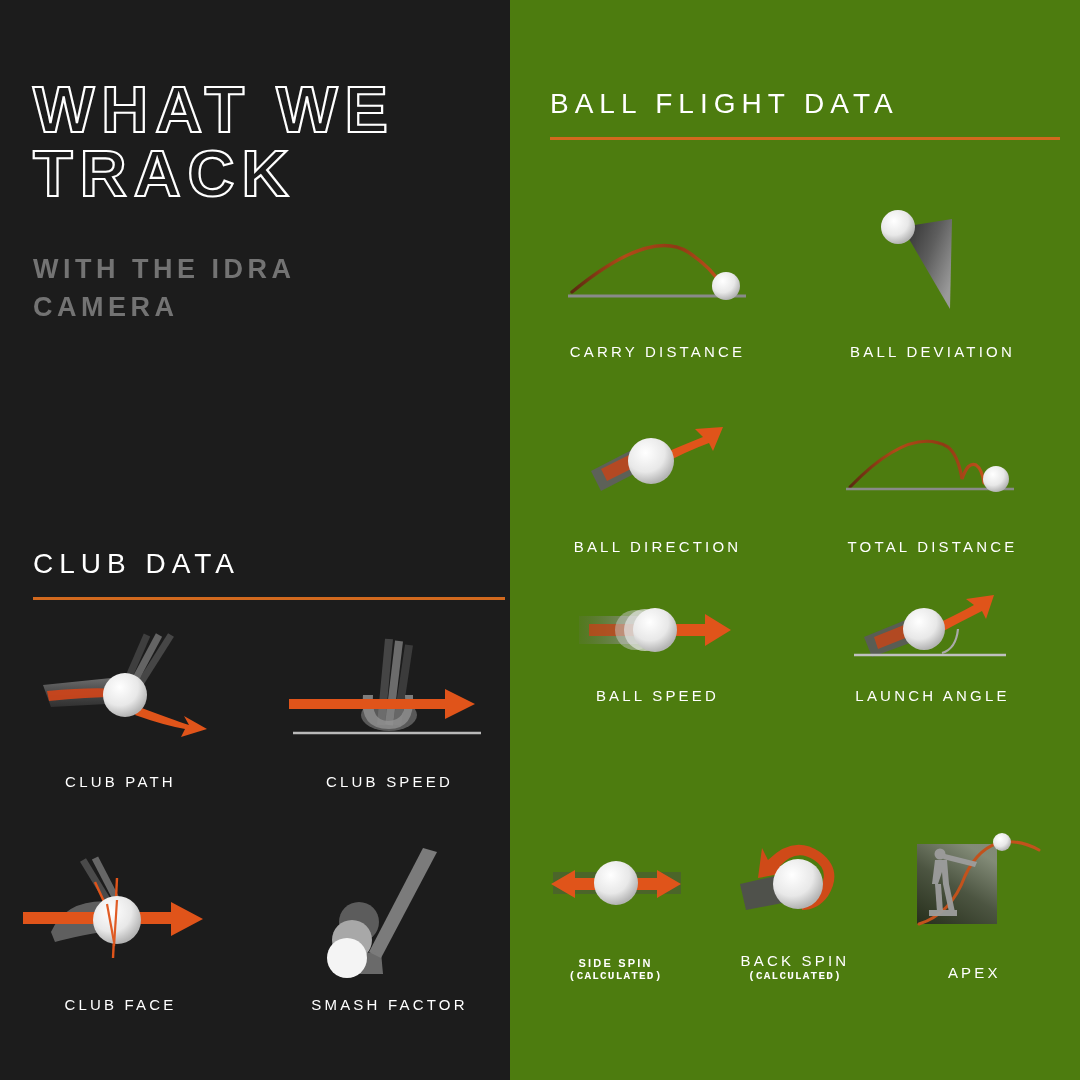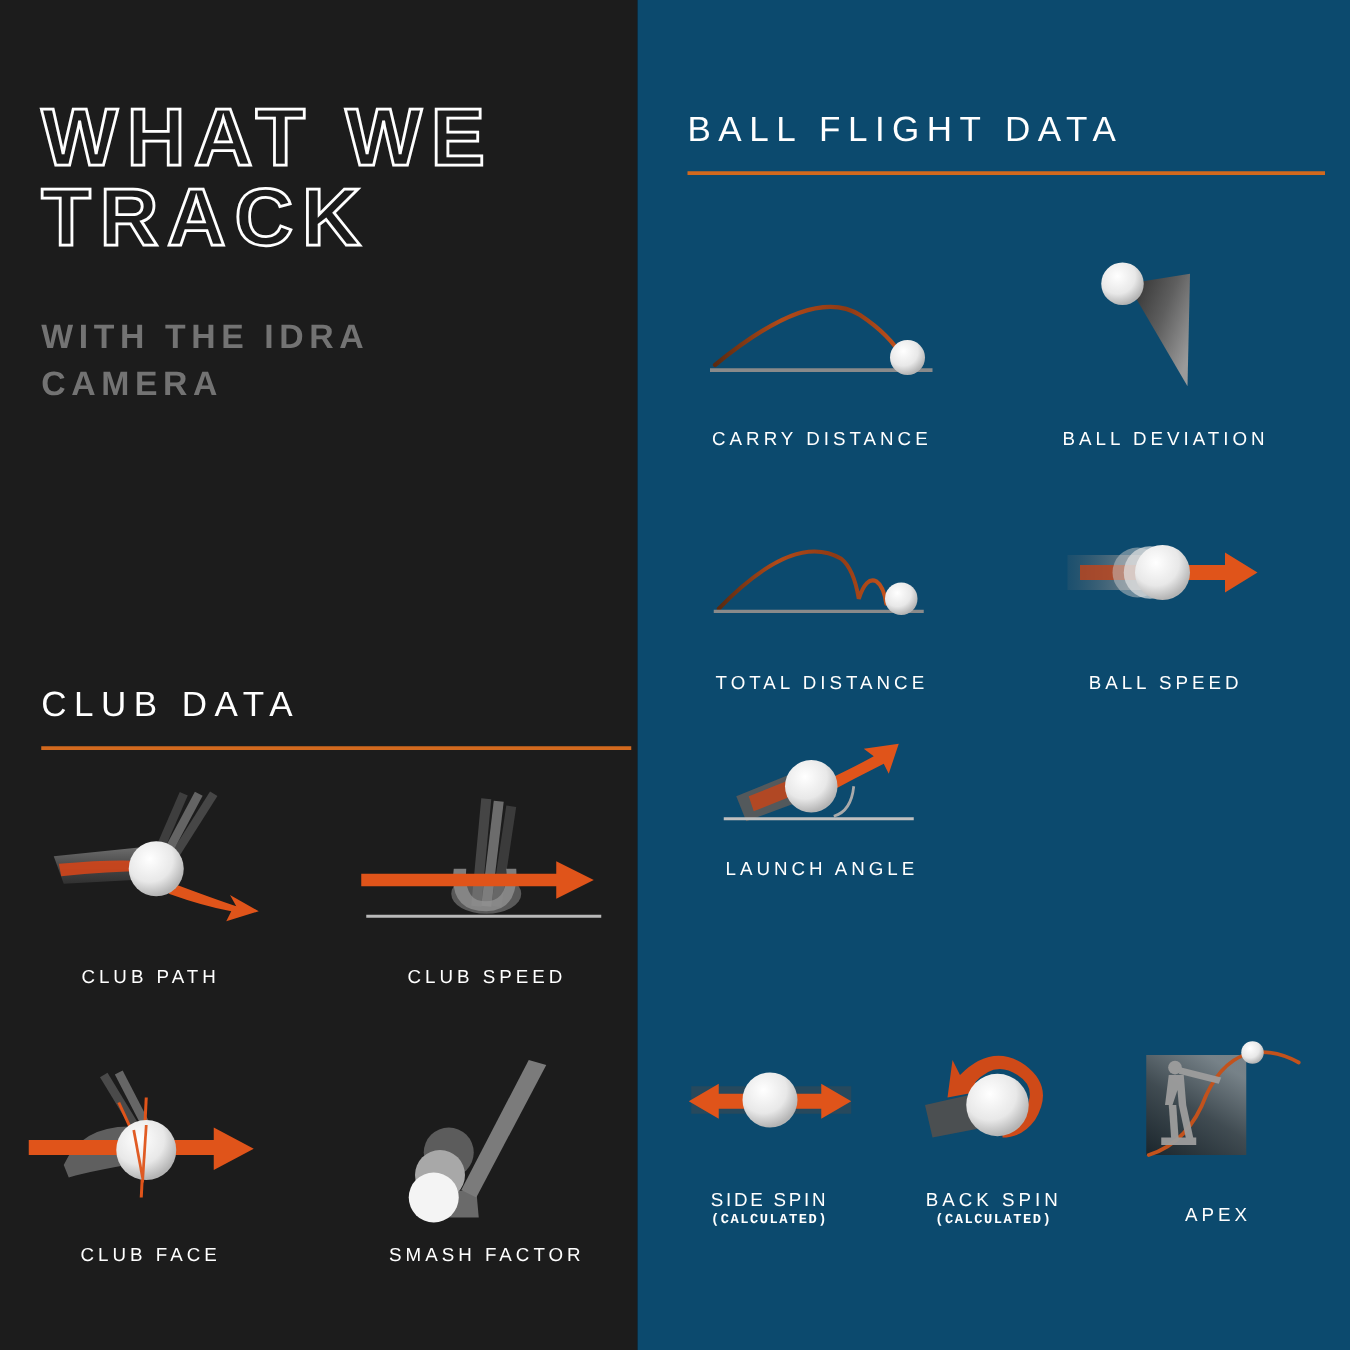--- a/index.html
+++ b/index.html
@@ -69,21 +69,21 @@
     margin-top:17px;
     height:3px;
     width:472px;
     background:#d2691e;
   }
   #club-head{ top:548px; }
 
   
   .right-panel{
     width:570px; height:1080px;
-    background:#0c4a6e;
+    background:#4d7c0f;
     position:relative;
     flex:0 0 570px;
   }
   #ball-head{
     position:absolute;
     left:40px; top:88px;
     width:510px;
   }
   #ball-head .rule{ width:510px; }
 
@@ -131,21 +131,21 @@
   .cell-label{
     font-size:15px;
     font-weight:400;
     letter-spacing:3.2px;
     color:#ffffff;
     text-transform:uppercase;
     text-align:center;
     white-space:nowrap;
     margin-top:2px;
   }
-  .cell-label.bold{ font-weight:400; letter-spacing:2.2px; font-size:15px;text-align:center; }
+  .cell-label.bold{ font-weight:700; letter-spacing:2.2px; font-size:11px;text-align:center; }
   .cell-sub{
     font-size:11px;
     font-weight:700;
     letter-spacing:1.2px;
     color:#ffffff;
     text-transform:uppercase;
     text-align:center;
     margin-top:1px;
     white-space:nowrap;
     font-family:Liberation Mono, monospace;
@@ -295,20 +295,31 @@
                 <stop offset="100%" stop-color="#9a9a9a"></stop>
               </linearGradient>
             </defs>
             <path d="M54 24 L104 16 L102 106 Z" fill="url(#coneG)"></path>
             <circle cx="50" cy="24" r="17" fill="url(#ballG)"></circle>
           </svg>
         </div>
         <div class="cell-label">BALL DEVIATION</div>
       </div>
 
+      <div class="cell">
+        <div class="art">
+          <svg width="190" height="110" viewBox="0 0 190 110">
+            <path d="M28 68 L86 38 L96 58 L38 88 Z" fill="#5e5e5e" opacity="0.92"></path>
+            <path d="M38 66 L82 44 L88 56 L44 78 Z" fill="#c2451a" opacity="0.85"></path>
+            <path d="M92 54 Q120 42 140 34 L132 26 L160 24 L150 48 L146 40 Q124 48 98 62 Z" fill="#e0541a"></path>
+            <circle cx="88" cy="58" r="23" fill="url(#ballG)"></circle>
+          </svg>
+        </div>
+        <div class="cell-label">BALL DIRECTION</div>
+      </div>
 
       <div class="cell">
         <div class="art">
           <svg width="190" height="110" viewBox="0 0 190 110">
             <path d="M12 84 Q72 22 110 44 Q120 52 124 76 Q130 58 138 62 Q144 66 146 80" stroke="url(#arcG)" stroke-width="3.2" fill="none" stroke-linecap="round"></path>
             <line x1="8" y1="86" x2="176" y2="86" stroke="#8a8a8a" stroke-width="2.6"></line>
             <circle cx="158" cy="76" r="13" fill="url(#ballG)"></circle>
           </svg>
         </div>
         <div class="cell-label">TOTAL DISTANCE</div>

